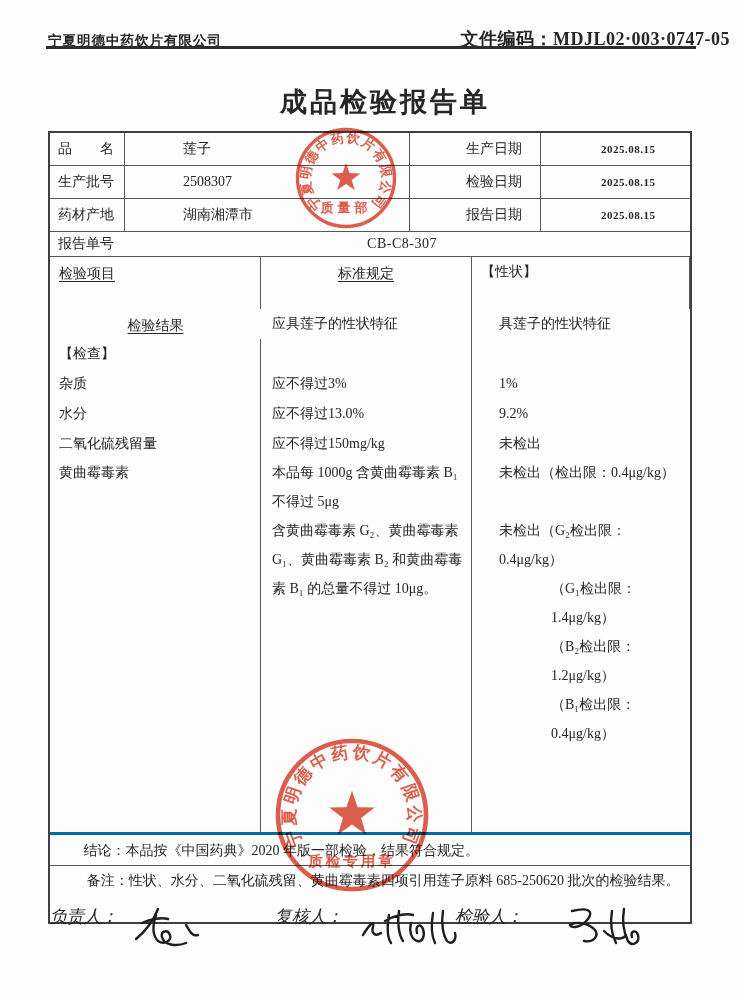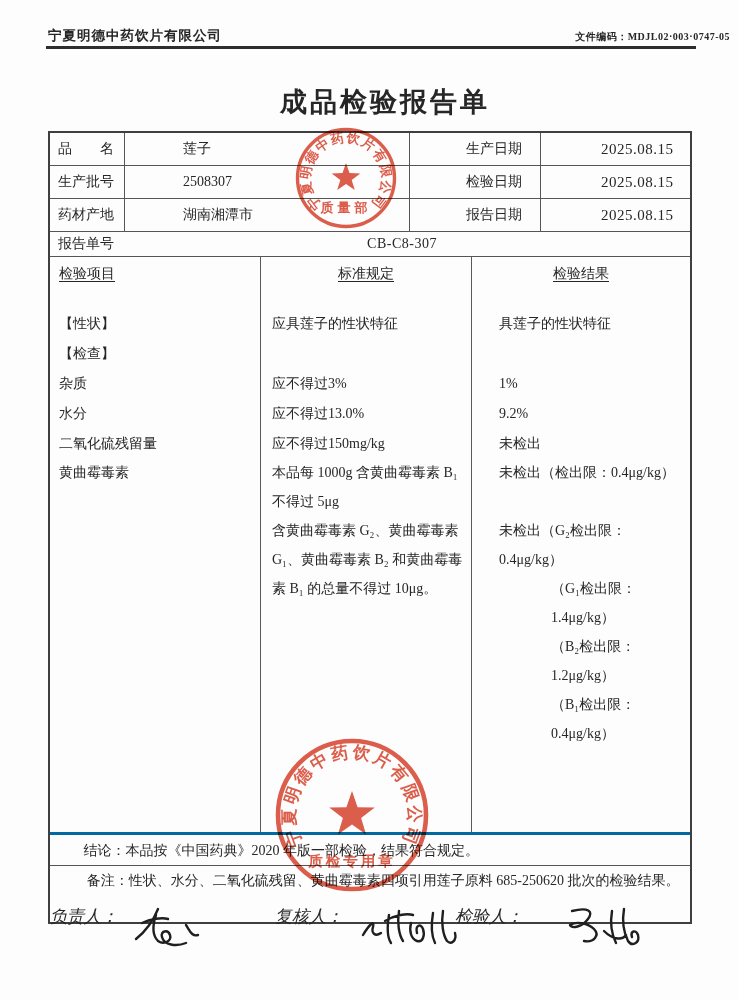--- a/index.html
+++ b/index.html
@@ -3,36 +3,36 @@
 <meta charset="utf-8">
 <style>
   html,body{margin:0;padding:0;background:#ffffff;}
   .page{position:relative;width:738px;height:1000px;background:#fdfdfd;overflow:hidden;
         font-family:"Liberation Serif","DejaVu Serif",serif;color:#262626;}
 
   
   .doc-header{position:absolute;top:27px;left:48px;width:682px;display:flex;
               justify-content:space-between;align-items:baseline;}
   .company{font-size:13.5px;font-weight:bold;letter-spacing:1px;}
-  .doc-code{font-size:10px;font-weight:bold;letter-spacing:.5px;}
+  .doc-code{font-size:18px;font-weight:bold;letter-spacing:.5px;}
   .header-rule{position:absolute;top:46px;left:46px;width:650px;height:3px;background:#2e2e2e;}
 
   
   .report-title{position:absolute;top:84px;left:16px;width:738px;text-align:center;
                 font-size:27px;font-weight:bold;letter-spacing:3px;}
 
   
   .main-table{position:absolute;top:131px;left:48px;width:644px;border:2px solid #3f3f3f;
               background:transparent;box-sizing:border-box;font-size:14px;}
   .info-row{display:flex;height:33px;border-bottom:1px solid #555;box-sizing:border-box;gap:48px;}
   .cell{box-sizing:border-box;display:flex;align-items:center;}
   .c-label{width:75px;padding-left:8px;border-right:1px solid #555;}
   .c-value{width:237px;padding-left:10px;border-right:1px solid #555;}
   .c-dlabel{width:83px;padding-left:8px;border-right:1px solid #555;}
-  .c-dvalue{flex:1;padding-left:12px;font-size:15px;letter-spacing:.5px;}
+  .c-dvalue{flex:1;padding-left:12px;font-size:11px;letter-spacing:.5px;font-weight:bold;}
   .reportno-row{display:flex;height:25px;border-bottom:1px solid #555;box-sizing:border-box;
                 align-items:center;}
   .reportno-label{padding-left:8px;}
   .reportno-value{flex:1;text-align:center;letter-spacing:.5px;}
 
   
   .spec-grid{display:grid;grid-template-columns:211px 211px 218px;
              grid-template-rows:52px 30px 30px 30px 30px 29px 58px 1fr;
              height:575px;box-sizing:border-box;line-height:29px;}
   .sg{box-sizing:border-box;overflow:hidden;font-family:Liberation Serif, serif;}
@@ -102,23 +102,23 @@
 
     <div class="reportno-row">
       <span class="reportno-label">报告单号</span>
       <span class="reportno-value">CB-C8-307</span>
     </div>
 
     <div class="spec-grid">
 
       <div class="sg b-r col-head first"><span>检验项目</span></div>
       <div class="sg b-r col-head"><span>标准规定</span></div>
+      <div class="sg b-r itm">【性状】</div>
+
       <div class="sg col-head"><span>检验结果</span></div>
-
-      <div class="sg b-r itm">【性状】</div>
       <div class="sg b-r std">应具莲子的性状特征</div>
       <div class="sg res">具莲子的性状特征</div>
 
       <div class="sg b-r itm">【检查】</div>
       <div class="sg b-r std"></div>
       <div class="sg res"></div>
 
       <div class="sg b-r itm">杂质</div>
       <div class="sg b-r std">应不得过3%</div>
       <div class="sg res">1%</div>

